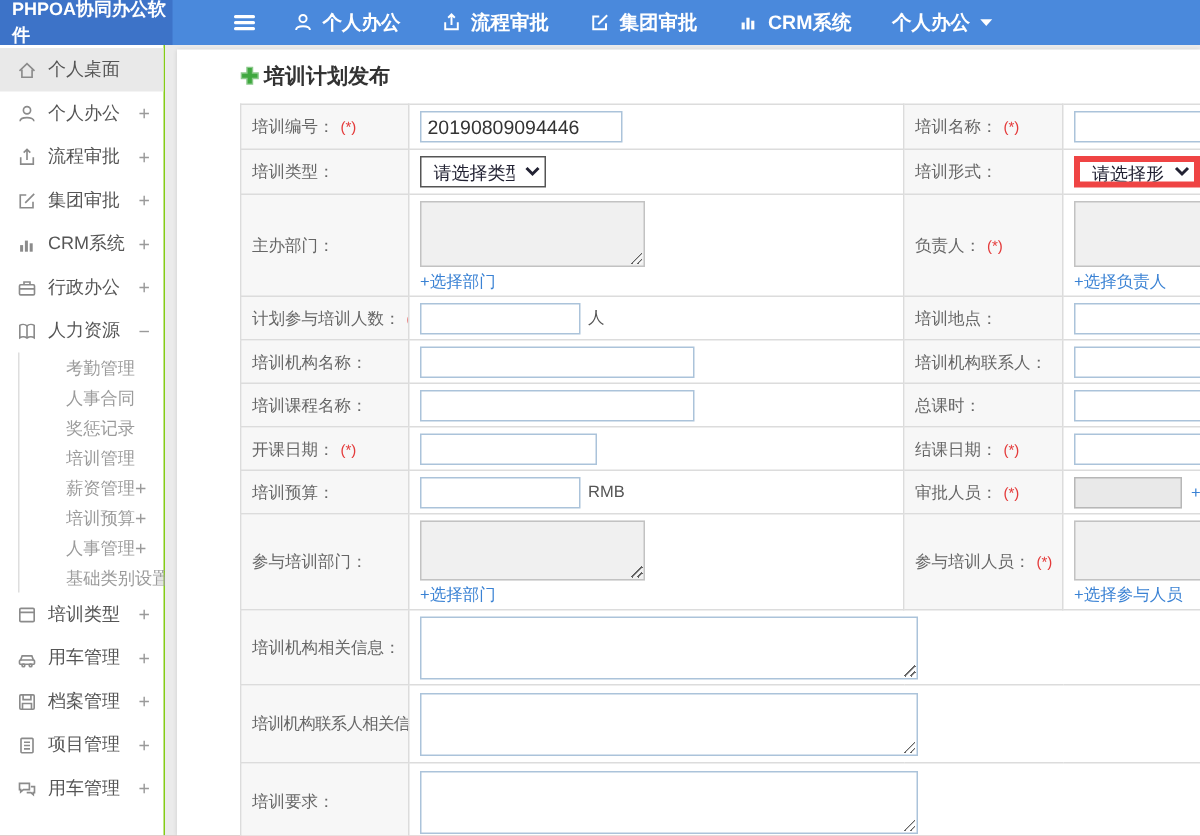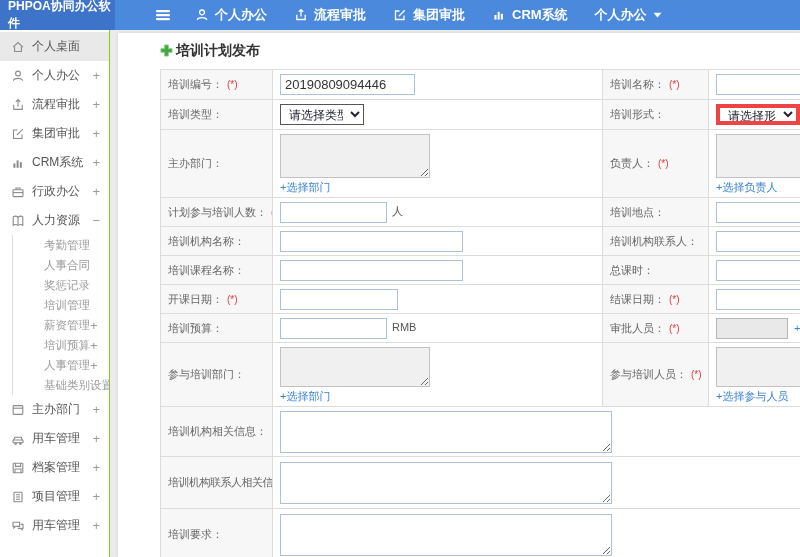--- a/index.html
+++ b/index.html
@@ -231,21 +231,21 @@
           <span class="sb-exp">+</span>
         </div>
       </div>
       <div class="sb-item">
         <span class="sb-ico">
             <svg width="14" height="14" viewBox="0 0 14 14" fill="none" stroke="#8b8b8b" stroke-width="1.1">
               <rect x="2.2" y="2.6" width="9.6" height="8.8" rx="0.8"></rect>
               <path d="M2.2 5.2 H11.8"></path>
             </svg>
           </span>
-        <span class="sb-lbl">主办部门</span>
+        <span class="sb-lbl">培训类型</span>
         <span class="sb-exp">+</span>
       </div>
       <div class="sb-item">
         <span class="sb-ico">
             <svg width="14" height="14" viewBox="0 0 14 14" fill="none" stroke="#8b8b8b" stroke-width="1.1">
               <path d="M2.6 8.4 L3.8 5.2 H10.2 L11.4 8.4"></path>
               <rect x="2" y="8" width="10" height="2.8" rx="0.6"></rect>
               <circle cx="4.6" cy="11.6" r="0.9"></circle>
               <circle cx="9.4" cy="11.6" r="0.9"></circle>
             </svg>

